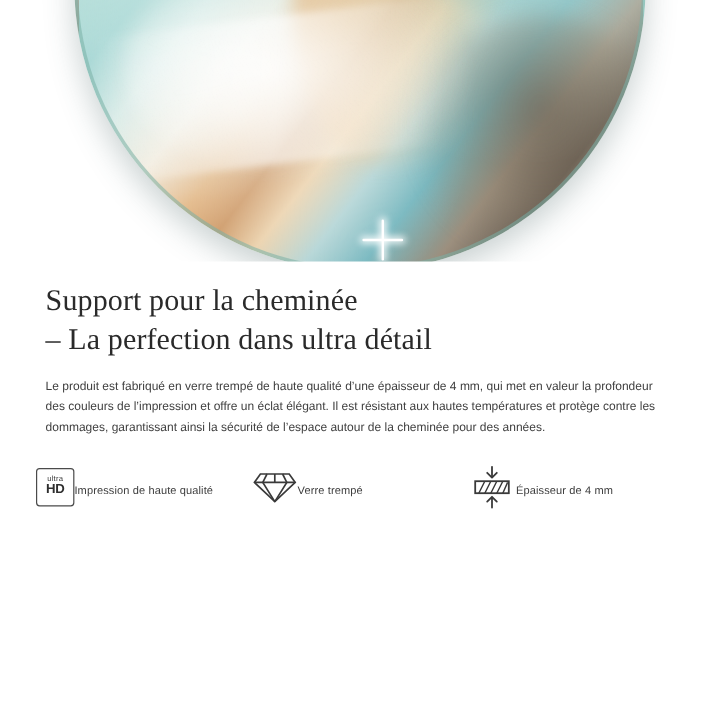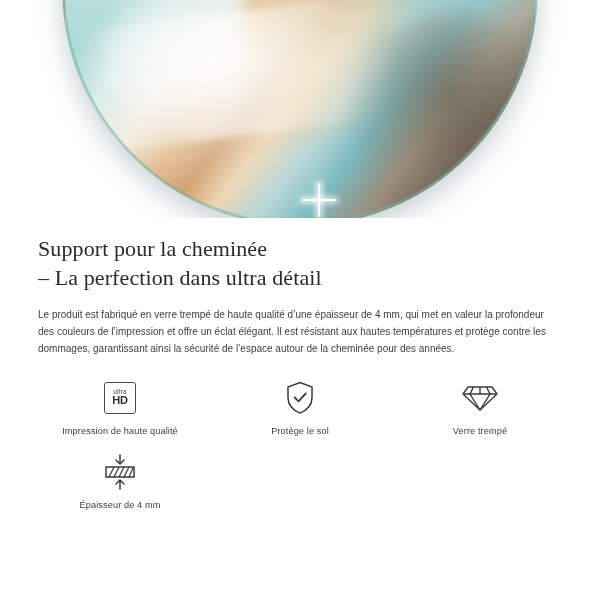--- a/index.html
+++ b/index.html
@@ -140,21 +140,21 @@
     transform: translate(-50%, -50%);
     border-radius: 2px;
   }
 
   
   .content {
     padding: 16px 38px 0 38px;
   }
   .headline {
     font-family: "Liberation Serif", serif;
-    font-size: 22px;
+    font-size: 25px;
     line-height: 1.32;
     color: #2a2a2a;
     font-weight: 400;
     margin: 0 0 14px 0;
     letter-spacing: 0.1px;
   }
   .headline .line2 {
     display: block;
   }
   .body-copy {
@@ -168,21 +168,21 @@
   
   .features {
     margin-top: 18px;
     padding: 0 30px;
     display: grid;
     grid-template-columns: repeat(3, 1fr);
     grid-row-gap: 14px;
   }
   .feature {
     display: flex;
-    flex-direction: column;
+    flex-direction: row;
     align-items: center;
     justify-content: flex-start;
   }
   .feature-icon {
     height: 44px;
     display: flex;
     align-items: center;
     justify-content: center;
     margin-bottom: 6px;
   }
@@ -245,29 +245,20 @@
     <div class="feature">
       <div class="feature-icon">
         <div class="ultrahd-badge">
           <span class="u-top">ultra</span>
           <span class="u-bot">HD</span>
         </div>
       </div>
       <div class="feature-label">Impression de haute qualité</div>
     </div>
 
-    <div class="feature">
-      <div class="feature-icon">
-        <svg width="34" height="38" viewBox="0 0 34 38" fill="none" stroke="#3a3a3a" stroke-width="1.5">
-          <path d="M17 3.5 L29 8 v10.5c0 7.4-5 12.8-12 15.6-7-2.8-12-8.2-12-15.6V8z"></path>
-          <path d="M11.6 18.4 L15.6 22.4 L22.8 14.4" stroke-width="1.8" stroke-linecap="round" stroke-linejoin="round"></path>
-        </svg>
-      </div>
-      <div class="feature-label">Protège le sol</div>
-    </div>
 
     <div class="feature">
       <div class="feature-icon">
         <svg width="38" height="32" viewBox="0 0 38 32" fill="none" stroke="#3a3a3a" stroke-width="1.4">
           <path d="M7 5 h24 l5 7 -17 16 -17 -16z"></path>
           <path d="M2 12 h34"></path>
           <path d="M12.5 5 L9 12 l10 16"></path>
           <path d="M25.5 5 L29 12 l-10 16"></path>
           <path d="M19 5 v7"></path>
         </svg>

